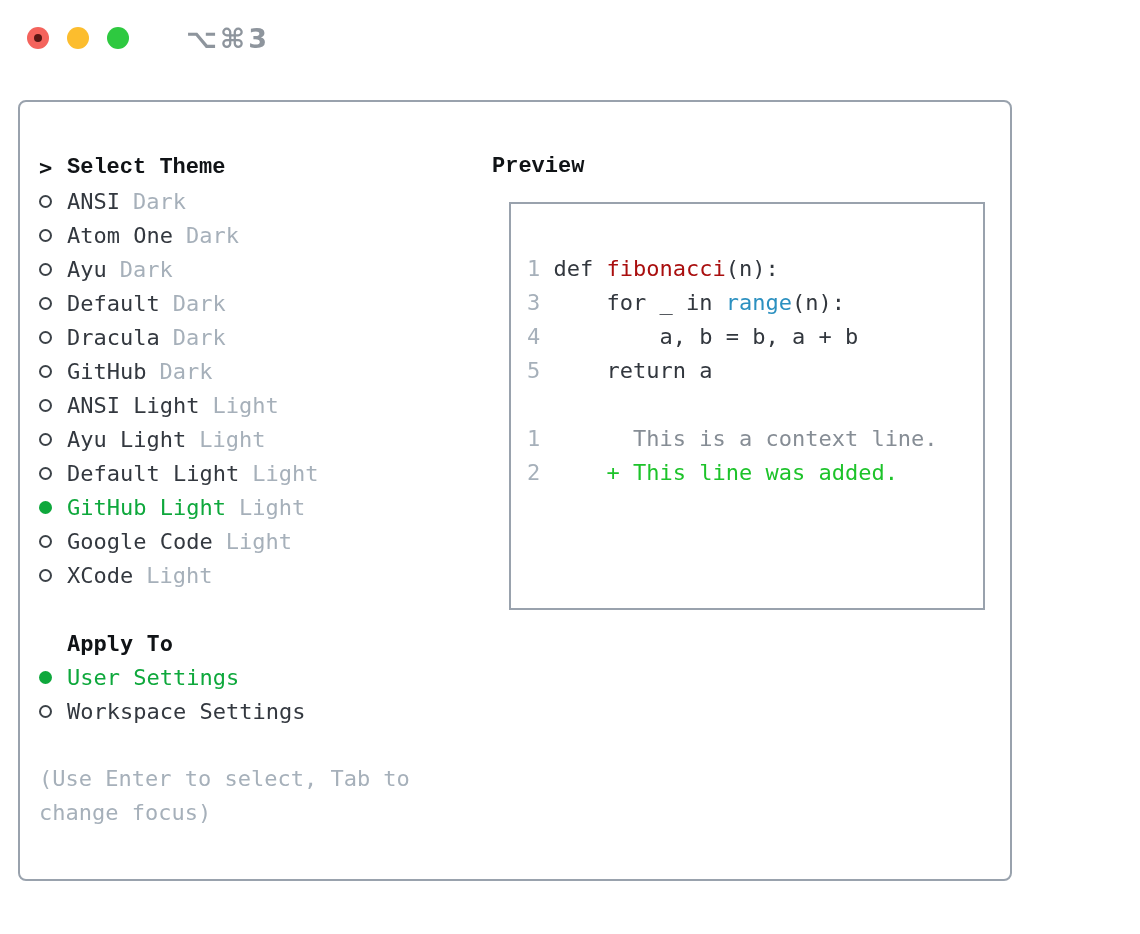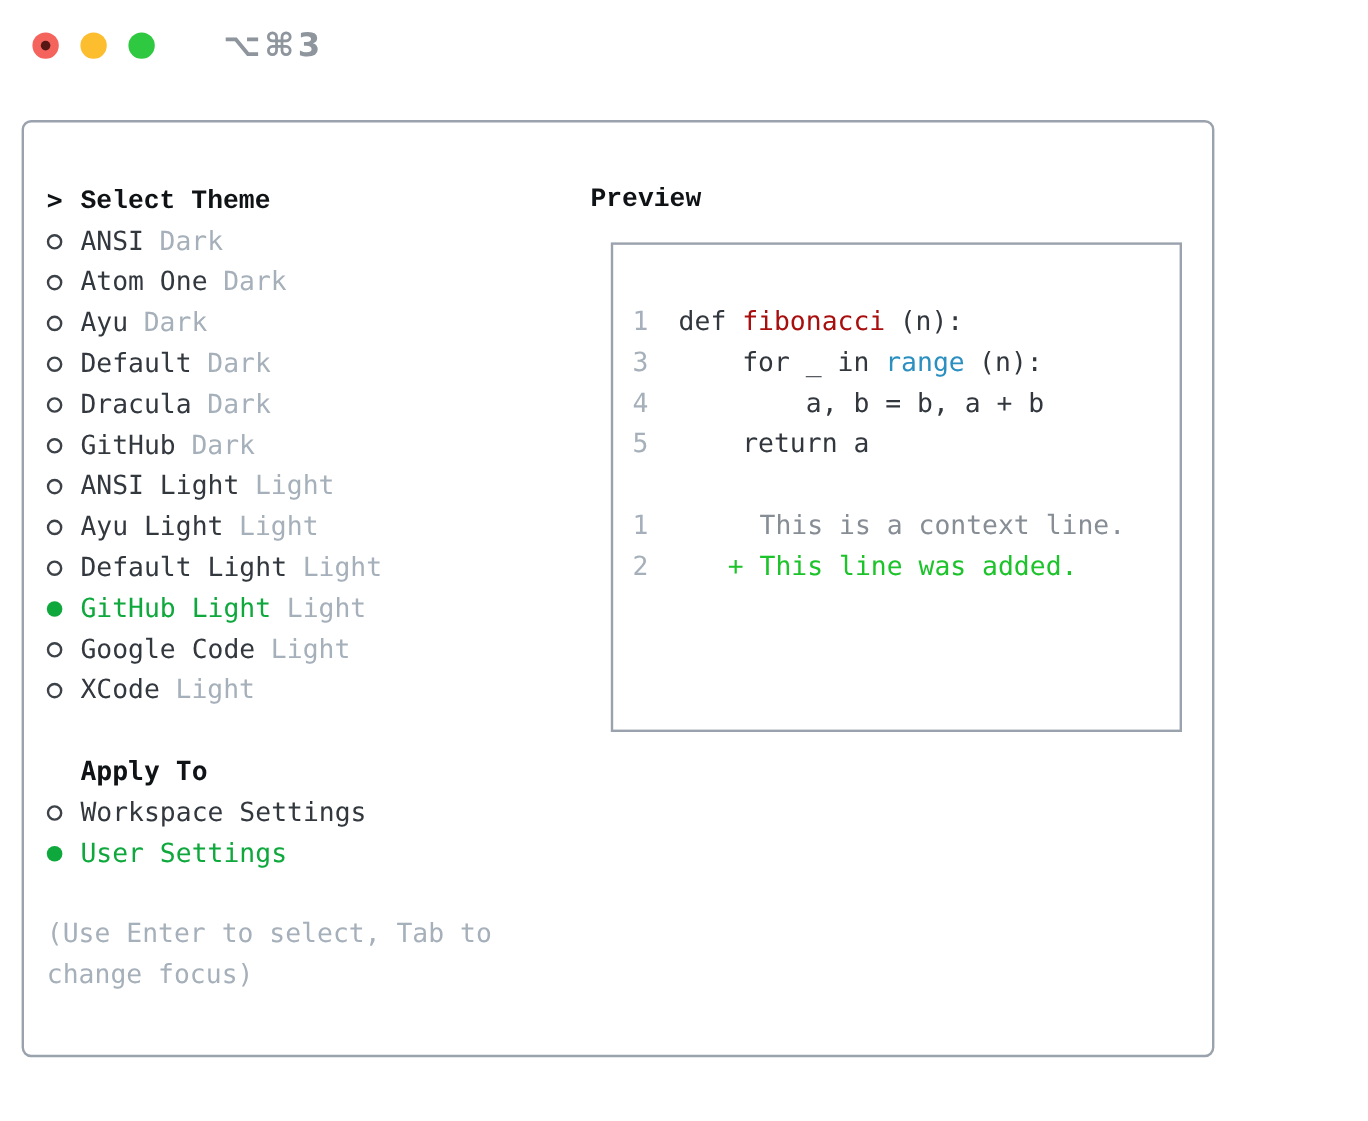--- a/index.html
+++ b/index.html
@@ -125,21 +125,21 @@
     padding: 48px 0 0 16px;
     overflow: hidden;
   }
   .code-line {
     height: 34px;
     line-height: 34px;
     font-size: 22px;
     white-space: pre;
   }
   .ln          { color: var(--muted-gray, #a3adb7); }
-  .seg-plain   { color: var(--code-plain, #32373e); margin-left: 12px; }
+  .seg-plain   { color: var(--code-plain, #32373e); }
   .seg-func    { color: var(--function-red, #a90e0e); }
   .seg-num     { color: var(--number-teal, #0f7580); }
   .seg-call    { color: var(--call-blue, #2b90c0); }
   .seg-context { color: var(--context-gray, #868d95); }
   .seg-deleted { color: var(--deleted-red, #c92c1c); }
   .seg-added   { color: var(--added-green, #1dc32a); margin-top: 44px; }
 </style>
 </head>
 <body>
 
@@ -178,22 +178,22 @@
         </div>
 
       <div class="spacer"></div>
 
       <div class="row">
         <span class="marker"></span>
         <span class="h2">Apply To</span>
       </div>
 
       <div id="apply-list">
+          <div class="row"><span class="marker"><span class="dot"></span></span><span class="name selected">User Settings</span></div>
           <div class="row"><span class="marker"><span class="ring"></span></span><span class="name">Workspace Settings</span></div>
-          <div class="row"><span class="marker"><span class="dot"></span></span><span class="name selected">User Settings</span></div>
         </div>
 
       <div class="spacer"></div>
 
       <div class="hint">(Use Enter to select, Tab to change focus)</div>
     </div>
 
     <div class="preview-heading h1">Preview</div>
 
     <div class="preview-box">

